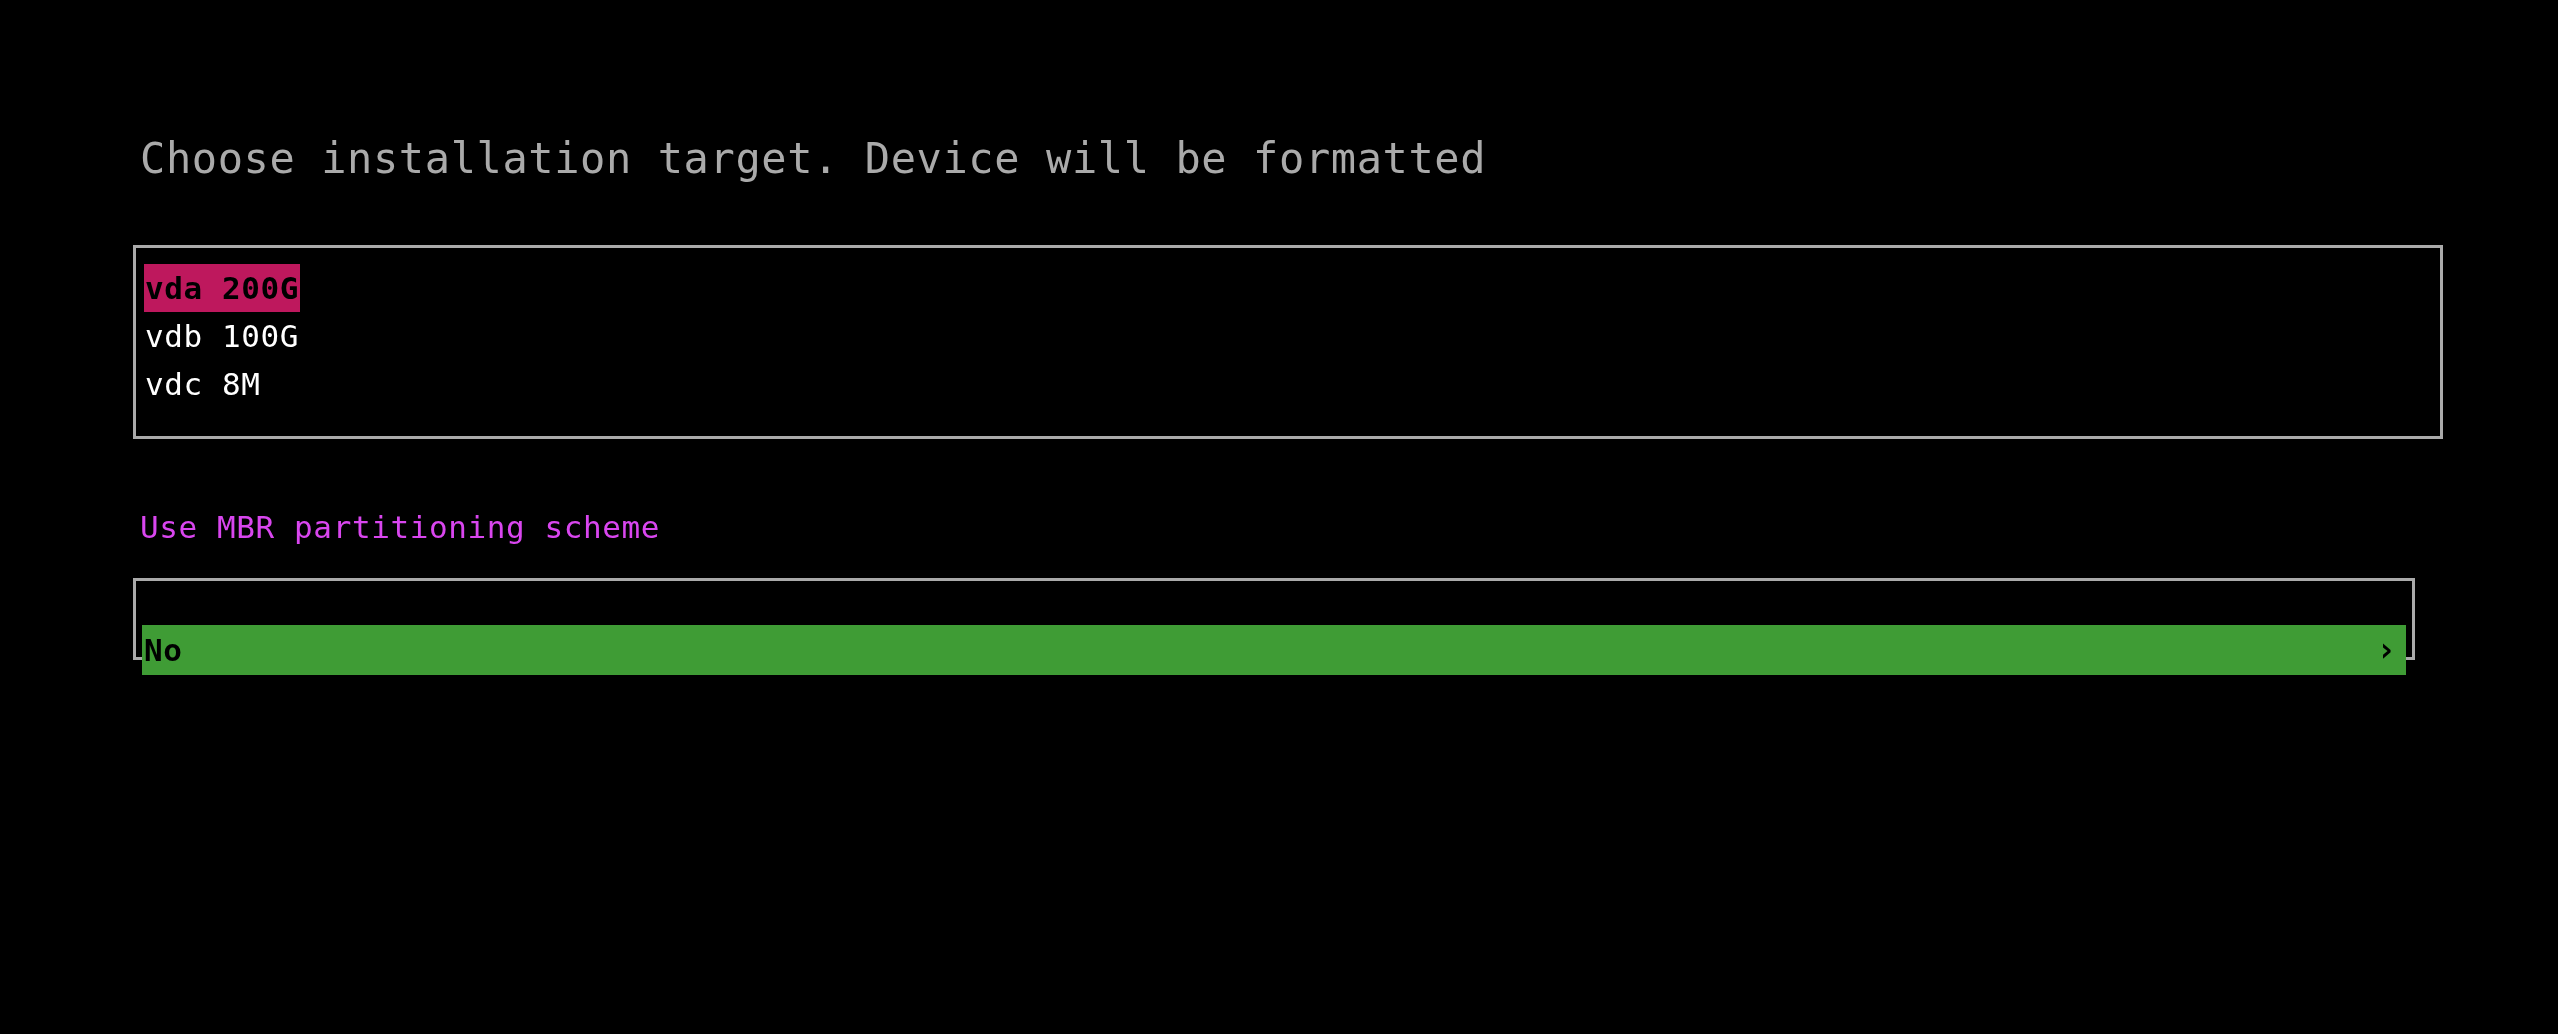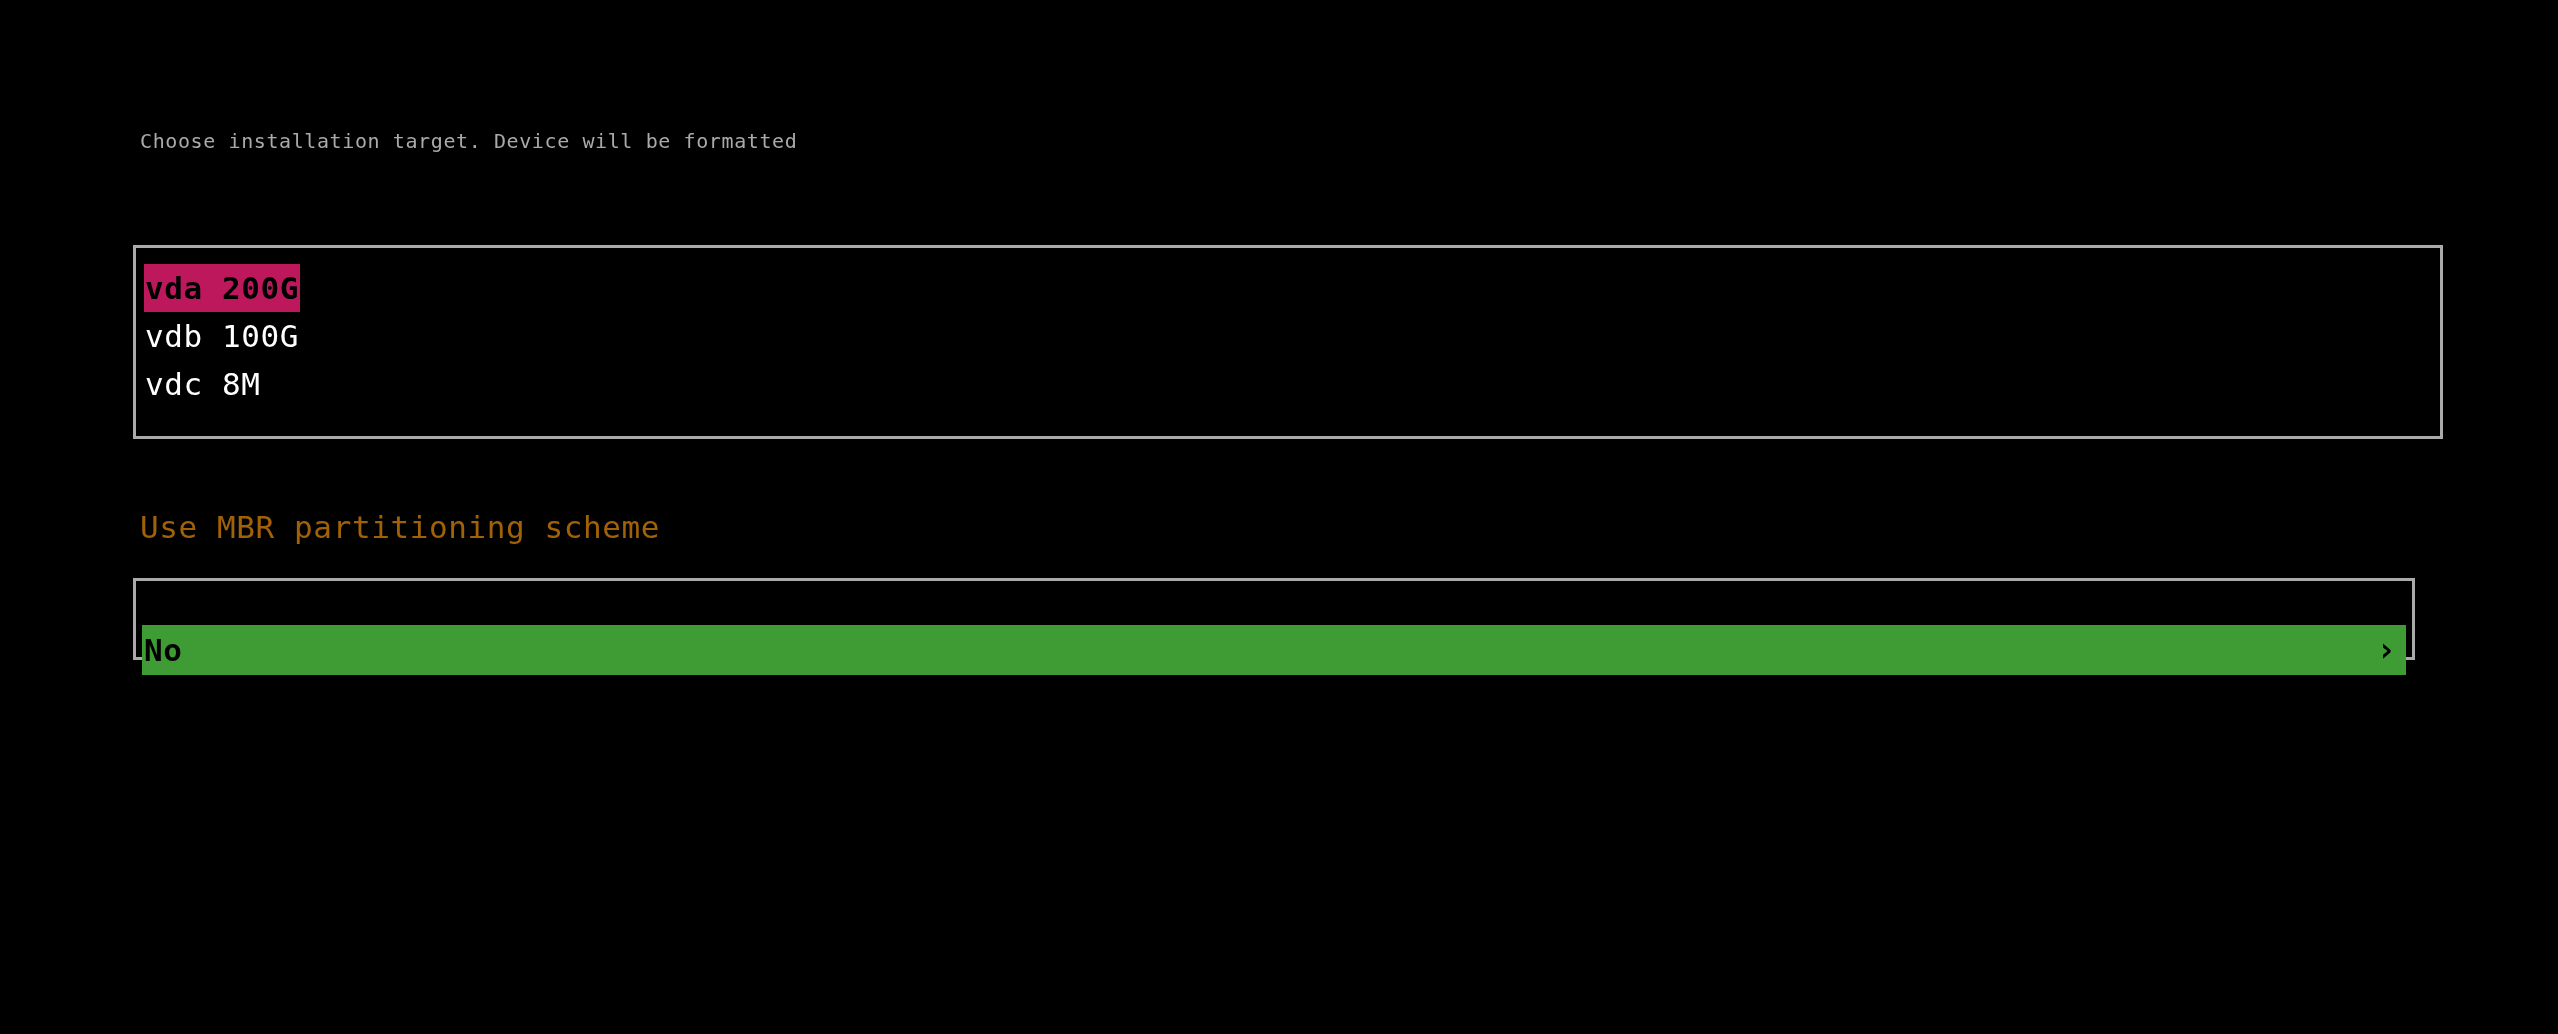--- a/index.html
+++ b/index.html
@@ -21,23 +21,23 @@
     position: relative;
     width: 2558px;
     height: 1034px;
     background: #000000;
   }
 
   
   .prompt {
     position: absolute;
     left: 140px;
-    top: 122px;
+    top: 140px;
     color: #aaaaaa;
-    font-size: 20px;
+    font-size: 42px;
     line-height: 38px;
     letter-spacing: 0.6px;
     white-space: pre;
     font-weight: 400;
   }
 
   
   .box {
     position: absolute;
     box-sizing: border-box;
@@ -113,21 +113,21 @@
     font-weight: 700;
     padding-right: 10px;
     user-select: none;
   }
 
   
   .field-label {
     position: absolute;
     left: 140px;
     top: 508px;
-    color: #a16207;
+    color: #d946ef;
     font-size: 31px;
     line-height: 38px;
     letter-spacing: 0.6px;
     white-space: pre;
   }
 </style>
 </head>
 <body>
 
 <div id="screen">

